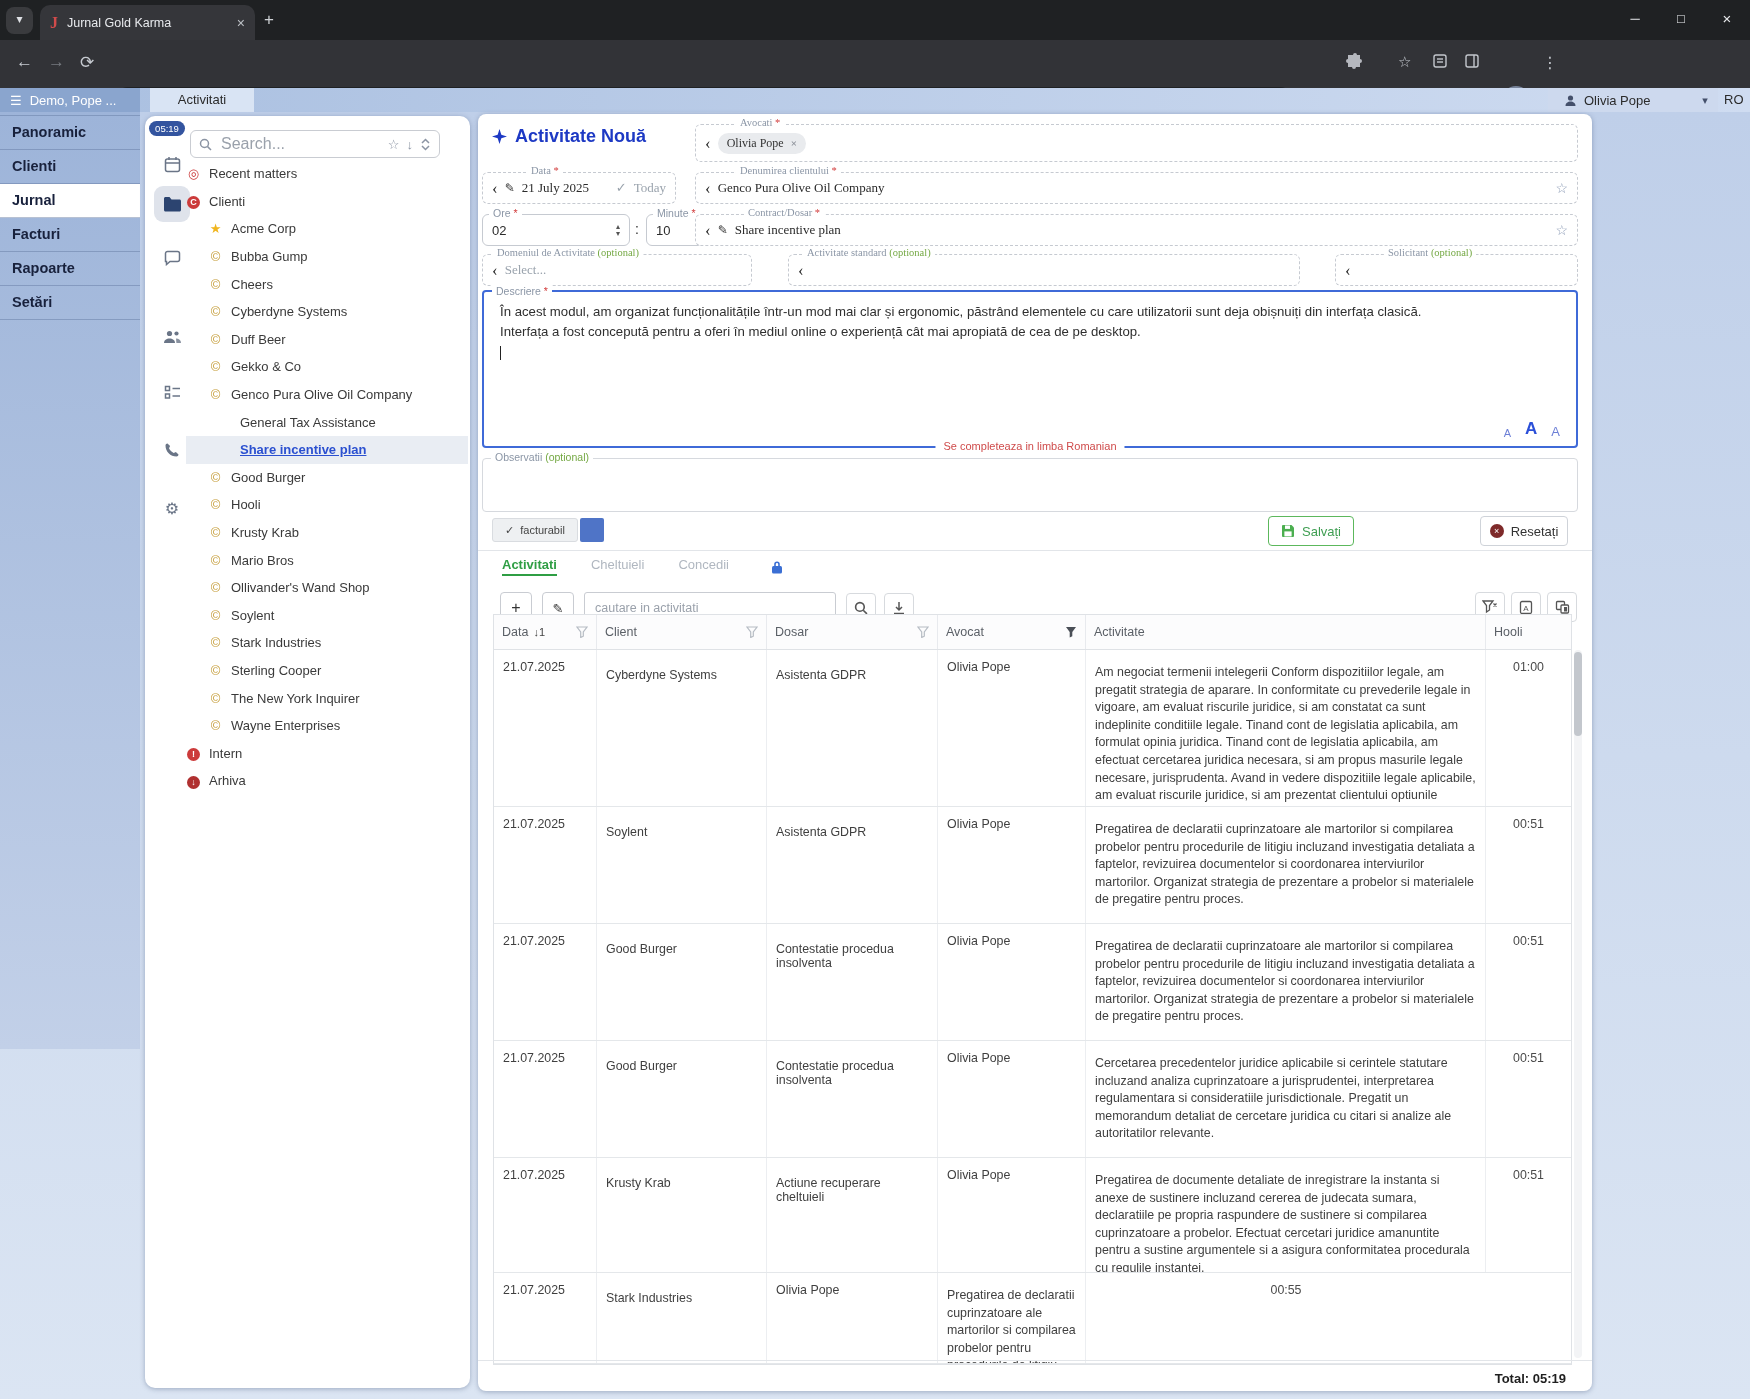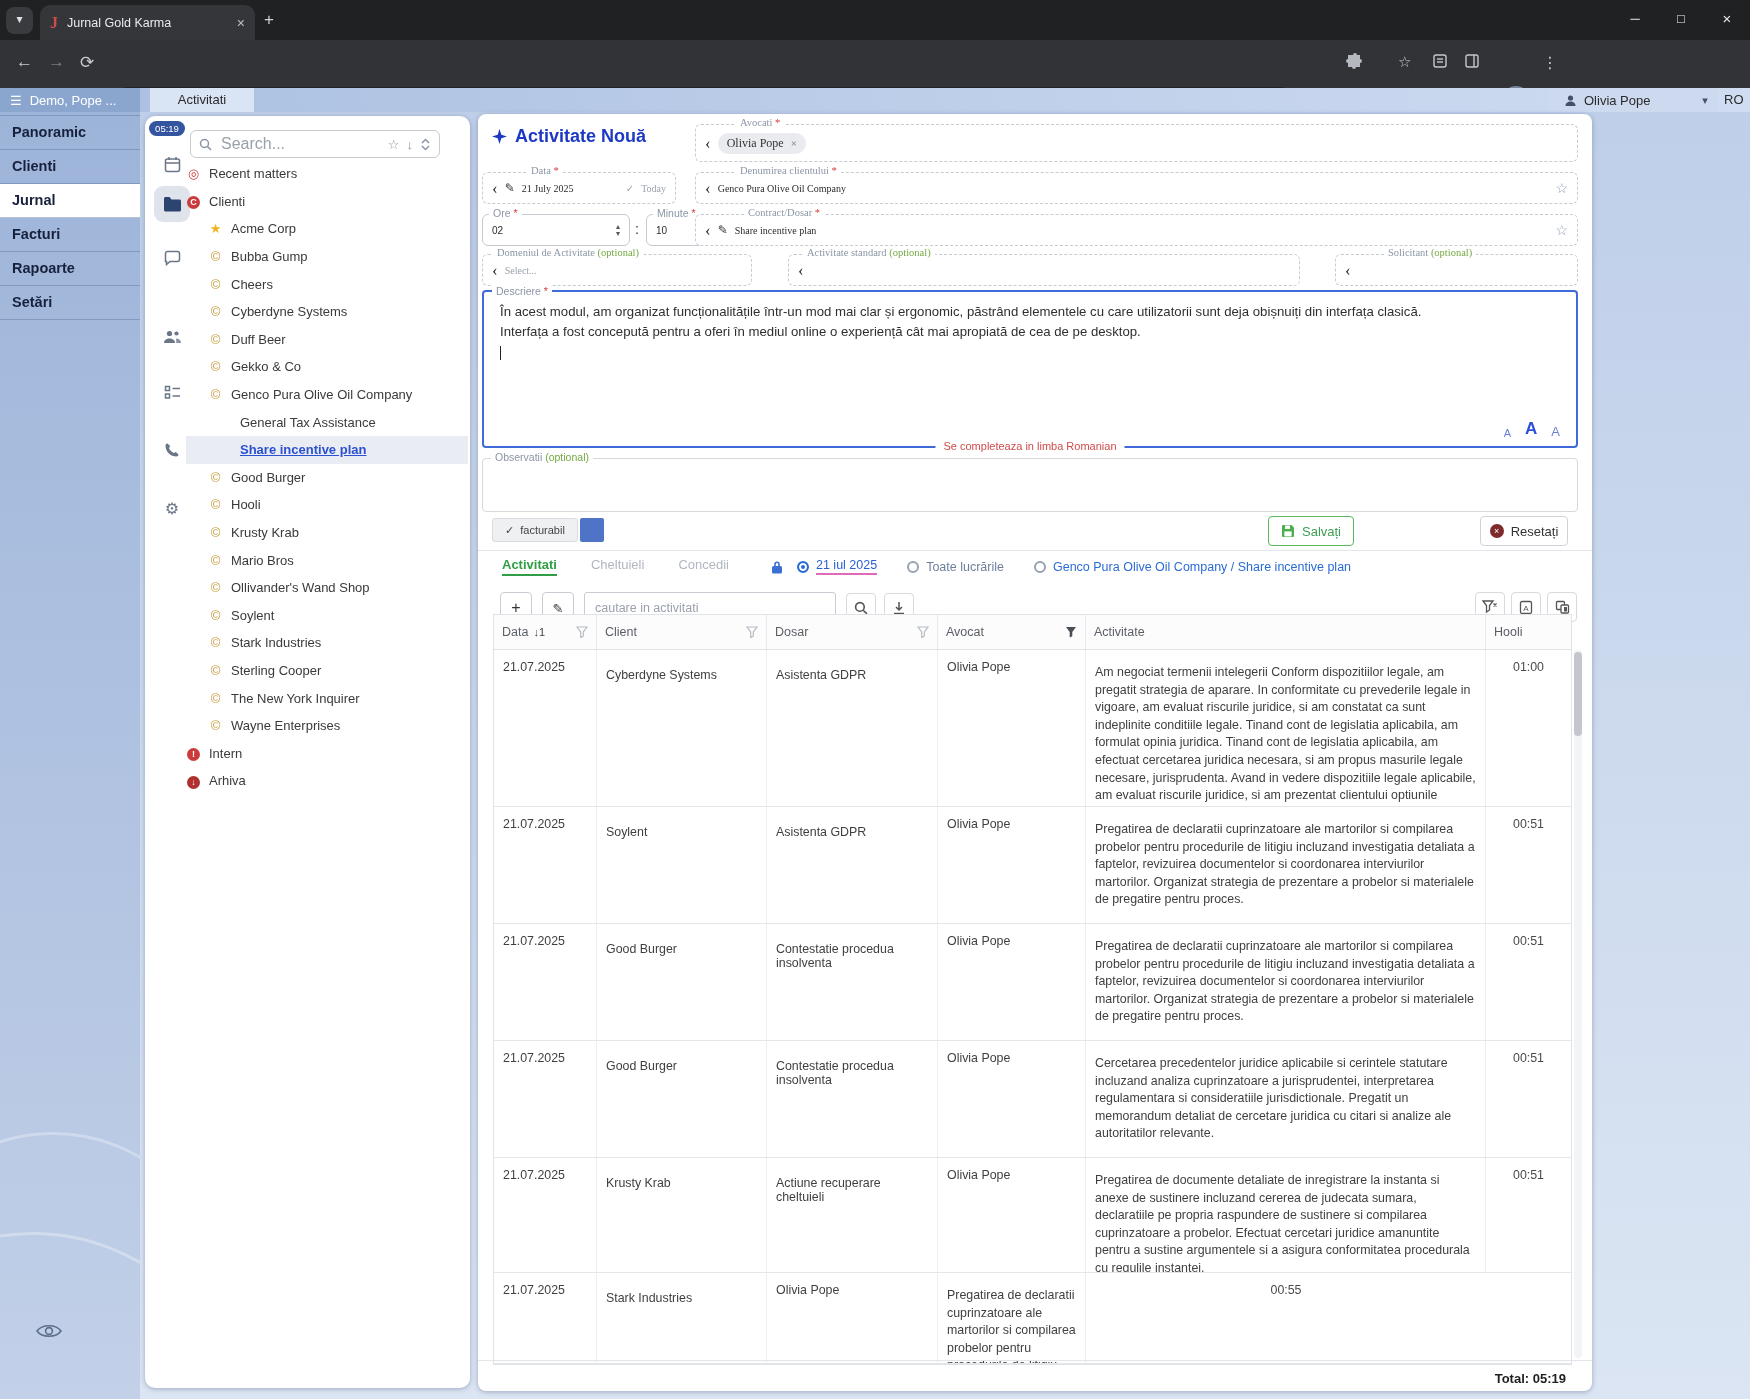--- a/index.html
+++ b/index.html
@@ -34,21 +34,21 @@
   #ws-block .burger{margin:0 8px 0 10px;font-size:13px;}
   #app-tab{position:absolute;left:150px;top:0;width:104px;height:24px;background:#d9e4f4;color:#2b2b2b;
     font-size:13px;text-align:center;line-height:24px;}
   #user-chip{position:absolute;left:1548px;top:0;width:170px;height:24px;background:#cdd9ee;
     display:flex;align-items:center;font-size:13px;color:#2b2b2b;}
   #user-caret{position:absolute;left:1694px;top:2px;width:22px;height:20px;text-align:center;color:#44506b;font-size:11px;line-height:20px;}
   #lang-ro{position:absolute;left:1724px;top:0;height:24px;line-height:24px;font-size:13px;color:#2b2b2b;}
   
   #appbg{position:absolute;left:0;top:112px;width:1750px;height:1287px;
     background:linear-gradient(180deg,#bfcfe9,#dbe5f3);}
-  #sidenav{position:absolute;left:0;top:112px;width:140px;height:1287px;
+  #sidenav{position:absolute;left:0;top:112px;width:140px;height:937px;
     background:linear-gradient(180deg,#9db4d9,#c2d0e8);overflow:hidden;}
   .nav-item{height:33px;line-height:33px;padding-left:12px;font-size:14.5px;font-weight:600;color:#18213c;
     border-bottom:1px solid rgba(96,117,158,.45);}
   .nav-item.active{background:#fff;}
   #nav-list{border-top:1px solid rgba(96,117,158,.45);margin-top:3px;}
   .wave{position:absolute;border:3px solid rgba(255,255,255,.30);border-radius:50%;}
   #eye-ico{position:absolute;left:36px;top:1210px;}
   
   .card{position:absolute;background:#fff;border-radius:10px;box-shadow:0 1px 5px rgba(40,60,100,.35);}
   #client-card{left:145px;top:116px;width:325px;height:1272px;}
@@ -81,21 +81,21 @@
   #form-title{position:absolute;left:14px;top:12px;display:flex;align-items:center;gap:8px;
     color:#1d39c4;font-weight:bold;font-size:18px;}
   .fld{position:absolute;border:1px dashed #c6cad1;border-radius:6px;background:#fff;
     display:flex;align-items:center;padding:0 9px;box-sizing:border-box;gap:7px;font-family:Liberation Serif, serif;}
   .fld-solid{position:absolute;border:1px solid #c6cad1;border-radius:6px;background:#fff;
     display:flex;align-items:center;padding:0 9px;box-sizing:border-box;gap:5px;}
   .flabel{position:absolute;top:-8px;background:#fff;padding:0 4px;font-size:10.5px;color:#8b96a6;white-space:nowrap;}
   .req{color:#d23b3b;}
   .opt{color:#74a843;}
   .chev{color:#2e2e2e;font-size:17px;line-height:1;}
-  .fval{font-size:10px;color:#2b2b2b;white-space:nowrap;}
+  .fval{font-size:13px;color:#2b2b2b;white-space:nowrap;}
   .chip{background:#e9ebee;border-radius:12px;padding:3px 9px;font-size:12px;color:#333;display:flex;align-items:center;gap:7px;}
   .chip .x{color:#8a8f98;font-size:11px;font-weight:bold;}
   .muted{color:#9aa3ad;}
   .fld-star{margin-left:auto;color:#8b9ab5;font-size:14px;}
   .spin{display:flex;flex-direction:column;line-height:7px;font-size:8px;color:#555;margin-left:auto;}
   #descriere-box{position:absolute;left:4px;top:176px;width:1096px;height:158px;border:2px solid #3f6ad8;
     border-radius:4px;box-sizing:border-box;padding:10px 16px;font-size:13.2px;color:#2f2f2f;line-height:1.55;}
   #descr-helper{position:absolute;left:50%;transform:translateX(-50%);bottom:-9px;background:#fff;
     padding:0 8px;color:#cf4b4b;font-size:11px;white-space:nowrap;}
   #font-btns{position:absolute;right:16px;bottom:4px;display:flex;align-items:flex-end;gap:14px;color:#6c7fd6;}
@@ -542,34 +542,20 @@
         <span class="wtab">Concedii</span>
       </span>
     <span style="margin:0 14px 0 8px;">
       <svg width="12" height="14" viewBox="0 0 12 14">
           <g fill="#3b6fd4">
         <rect x="1" y="6" width="10" height="7.5" rx="1.5"></rect>
             <path d="M3.2 6V4.2a2.8 2.8 0 015.6 0V6H7.2V4.2a1.2 1.2 0 00-2.4 0V6z"></path>
           </g>
         </svg>
     </span>
-    <span id="wl-scope-list" style="display:flex;">
-        <span class="scope sel">
-          <span class="radio sel"></span>
-          <span class="slabel">21 iul 2025</span>
-        </span>
-        <span class="scope">
-          <span class="radio"></span>
-          <span class="slabel">Toate lucrările</span>
-        </span>
-        <span class="scope link">
-          <span class="radio"></span>
-          <span class="slabel">Genco Pura Olive Oil Company / Share incentive plan</span>
-        </span>
-      </span>
   </div>
 
   <div id="wl-toolbar">
     <span class="tbtn" style="left:22px;">+</span>
     <span class="tbtn" style="left:64px;font-size:13px;">✎</span>
     <input id="wl-search" placeholder="cautare in activitati" style="">
     <span class="ghostbtn" style="left:368px;top:1px;">
       <svg width="14" height="14" viewBox="0 0 13 13">
           <g stroke="#555" stroke-width="1.5" fill="none">
         <circle cx="5.5" cy="5.5" r="4"></circle>

